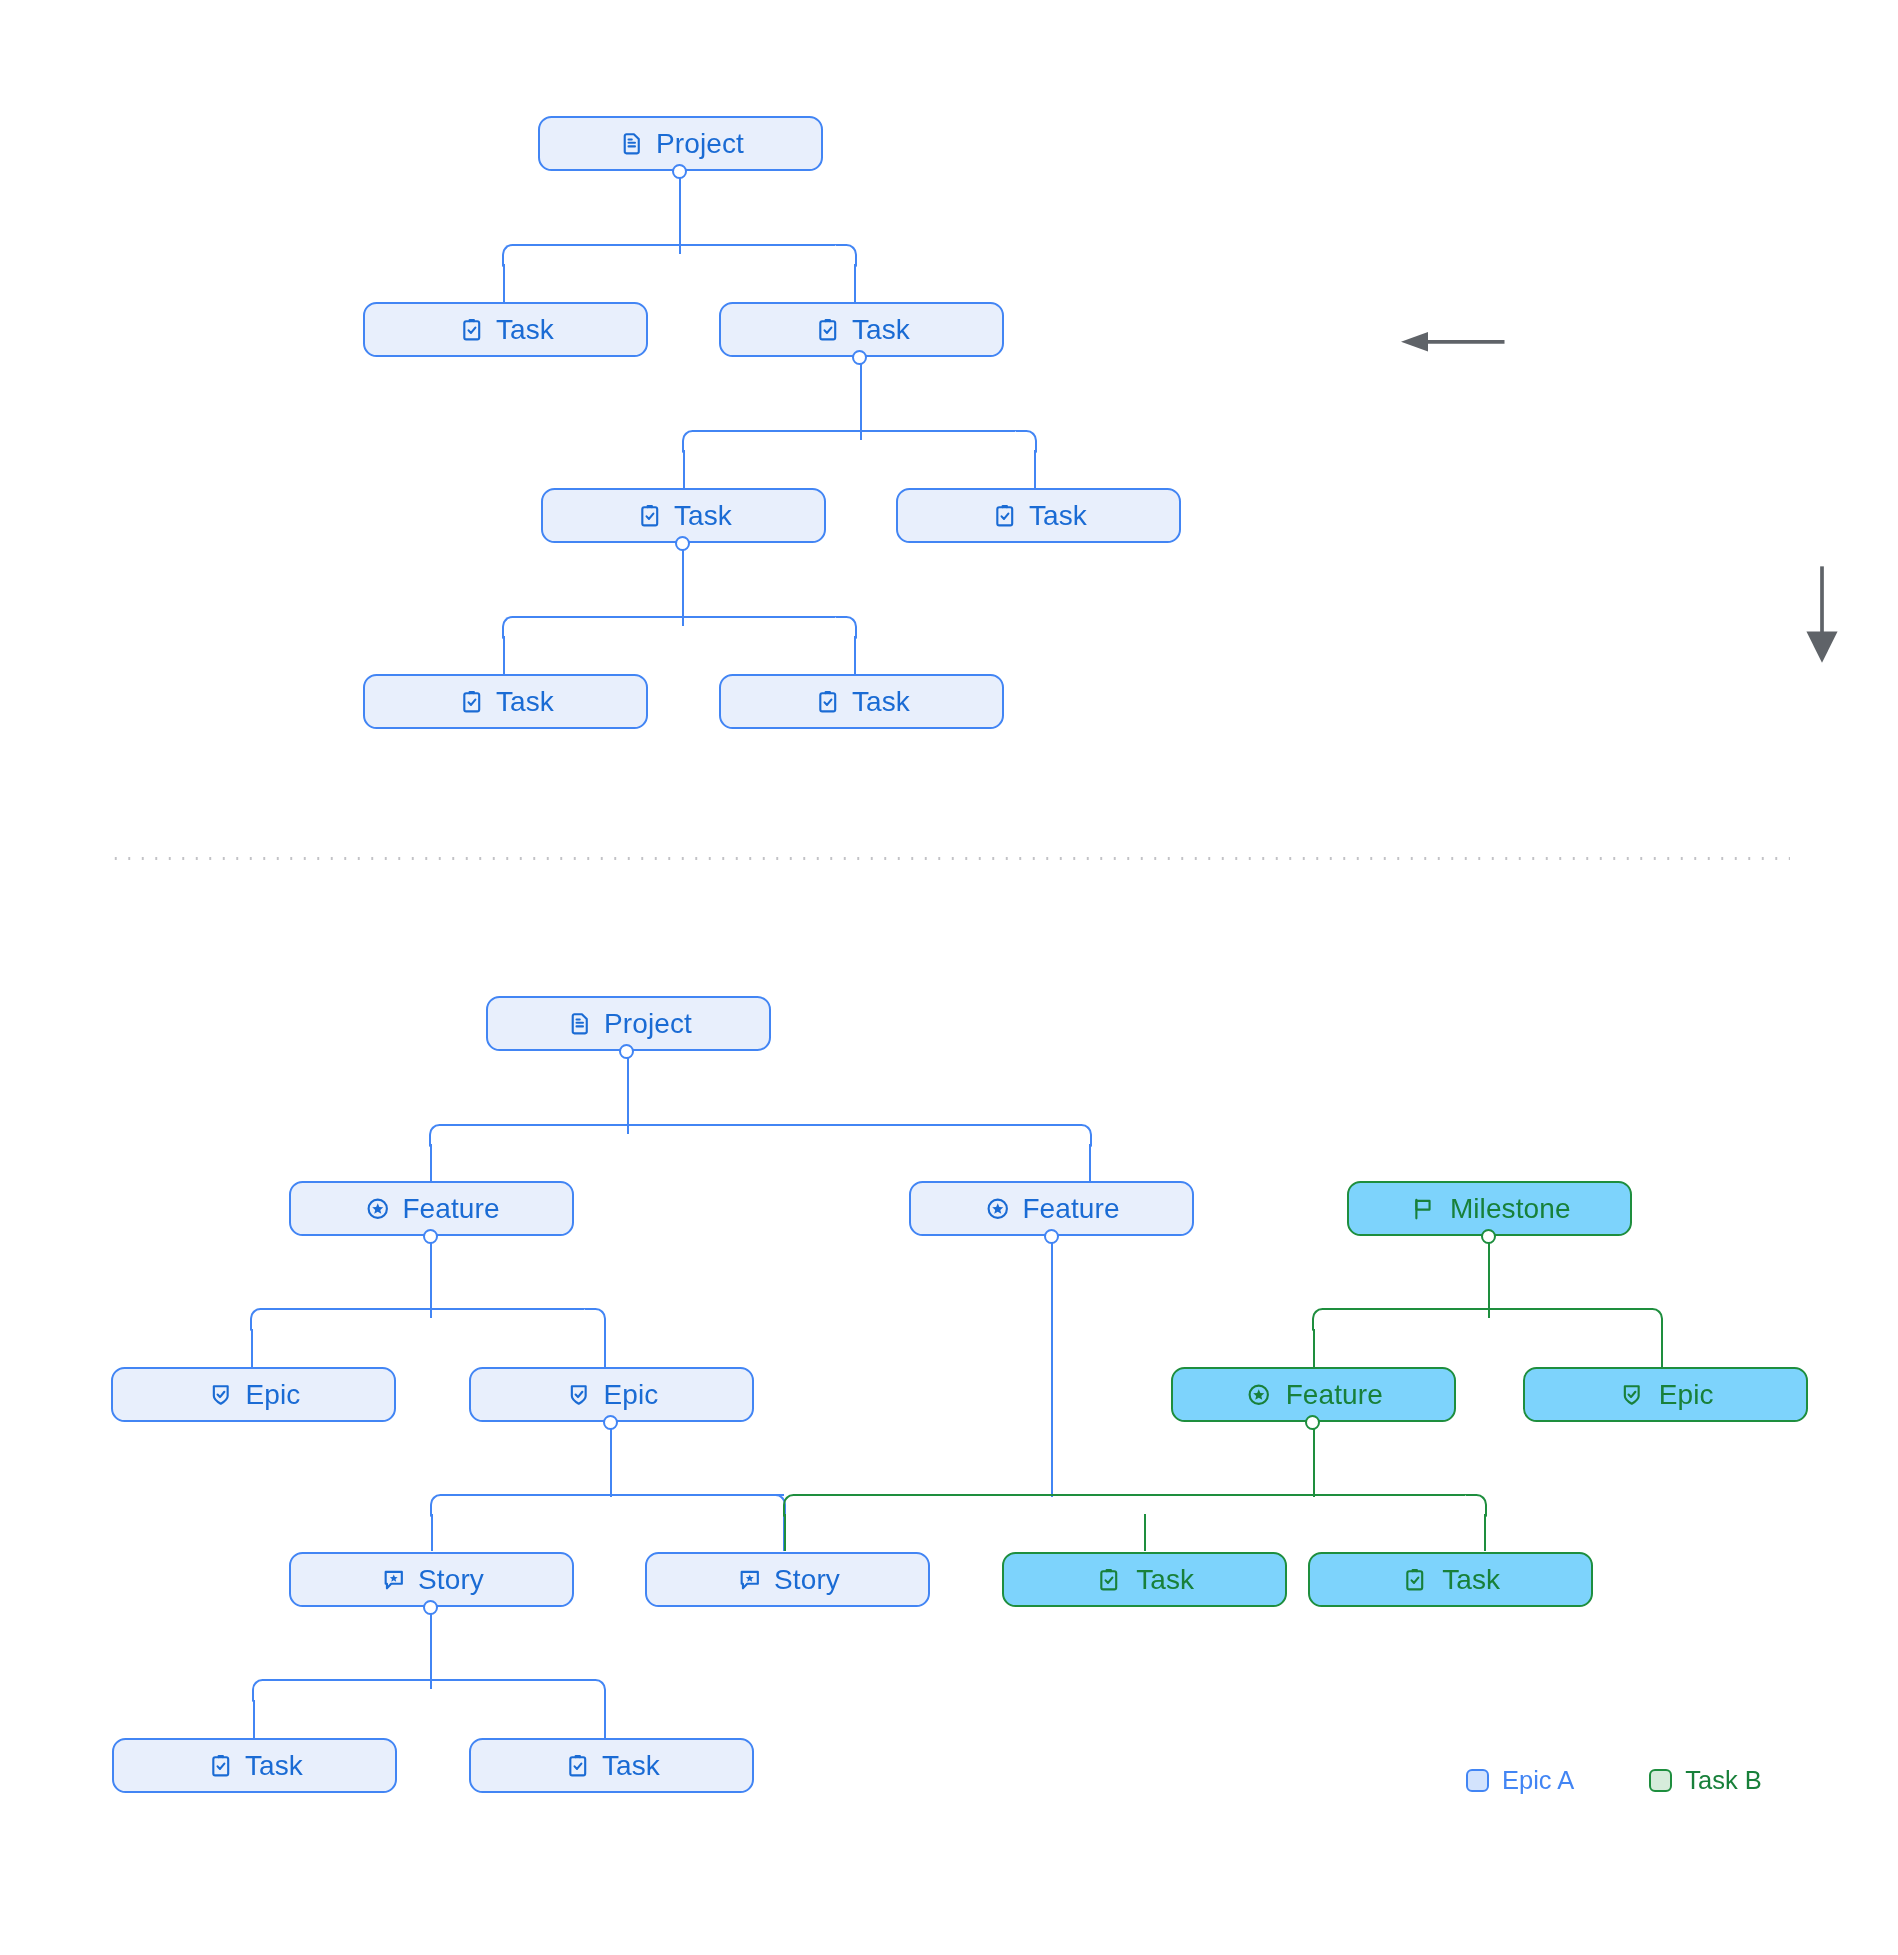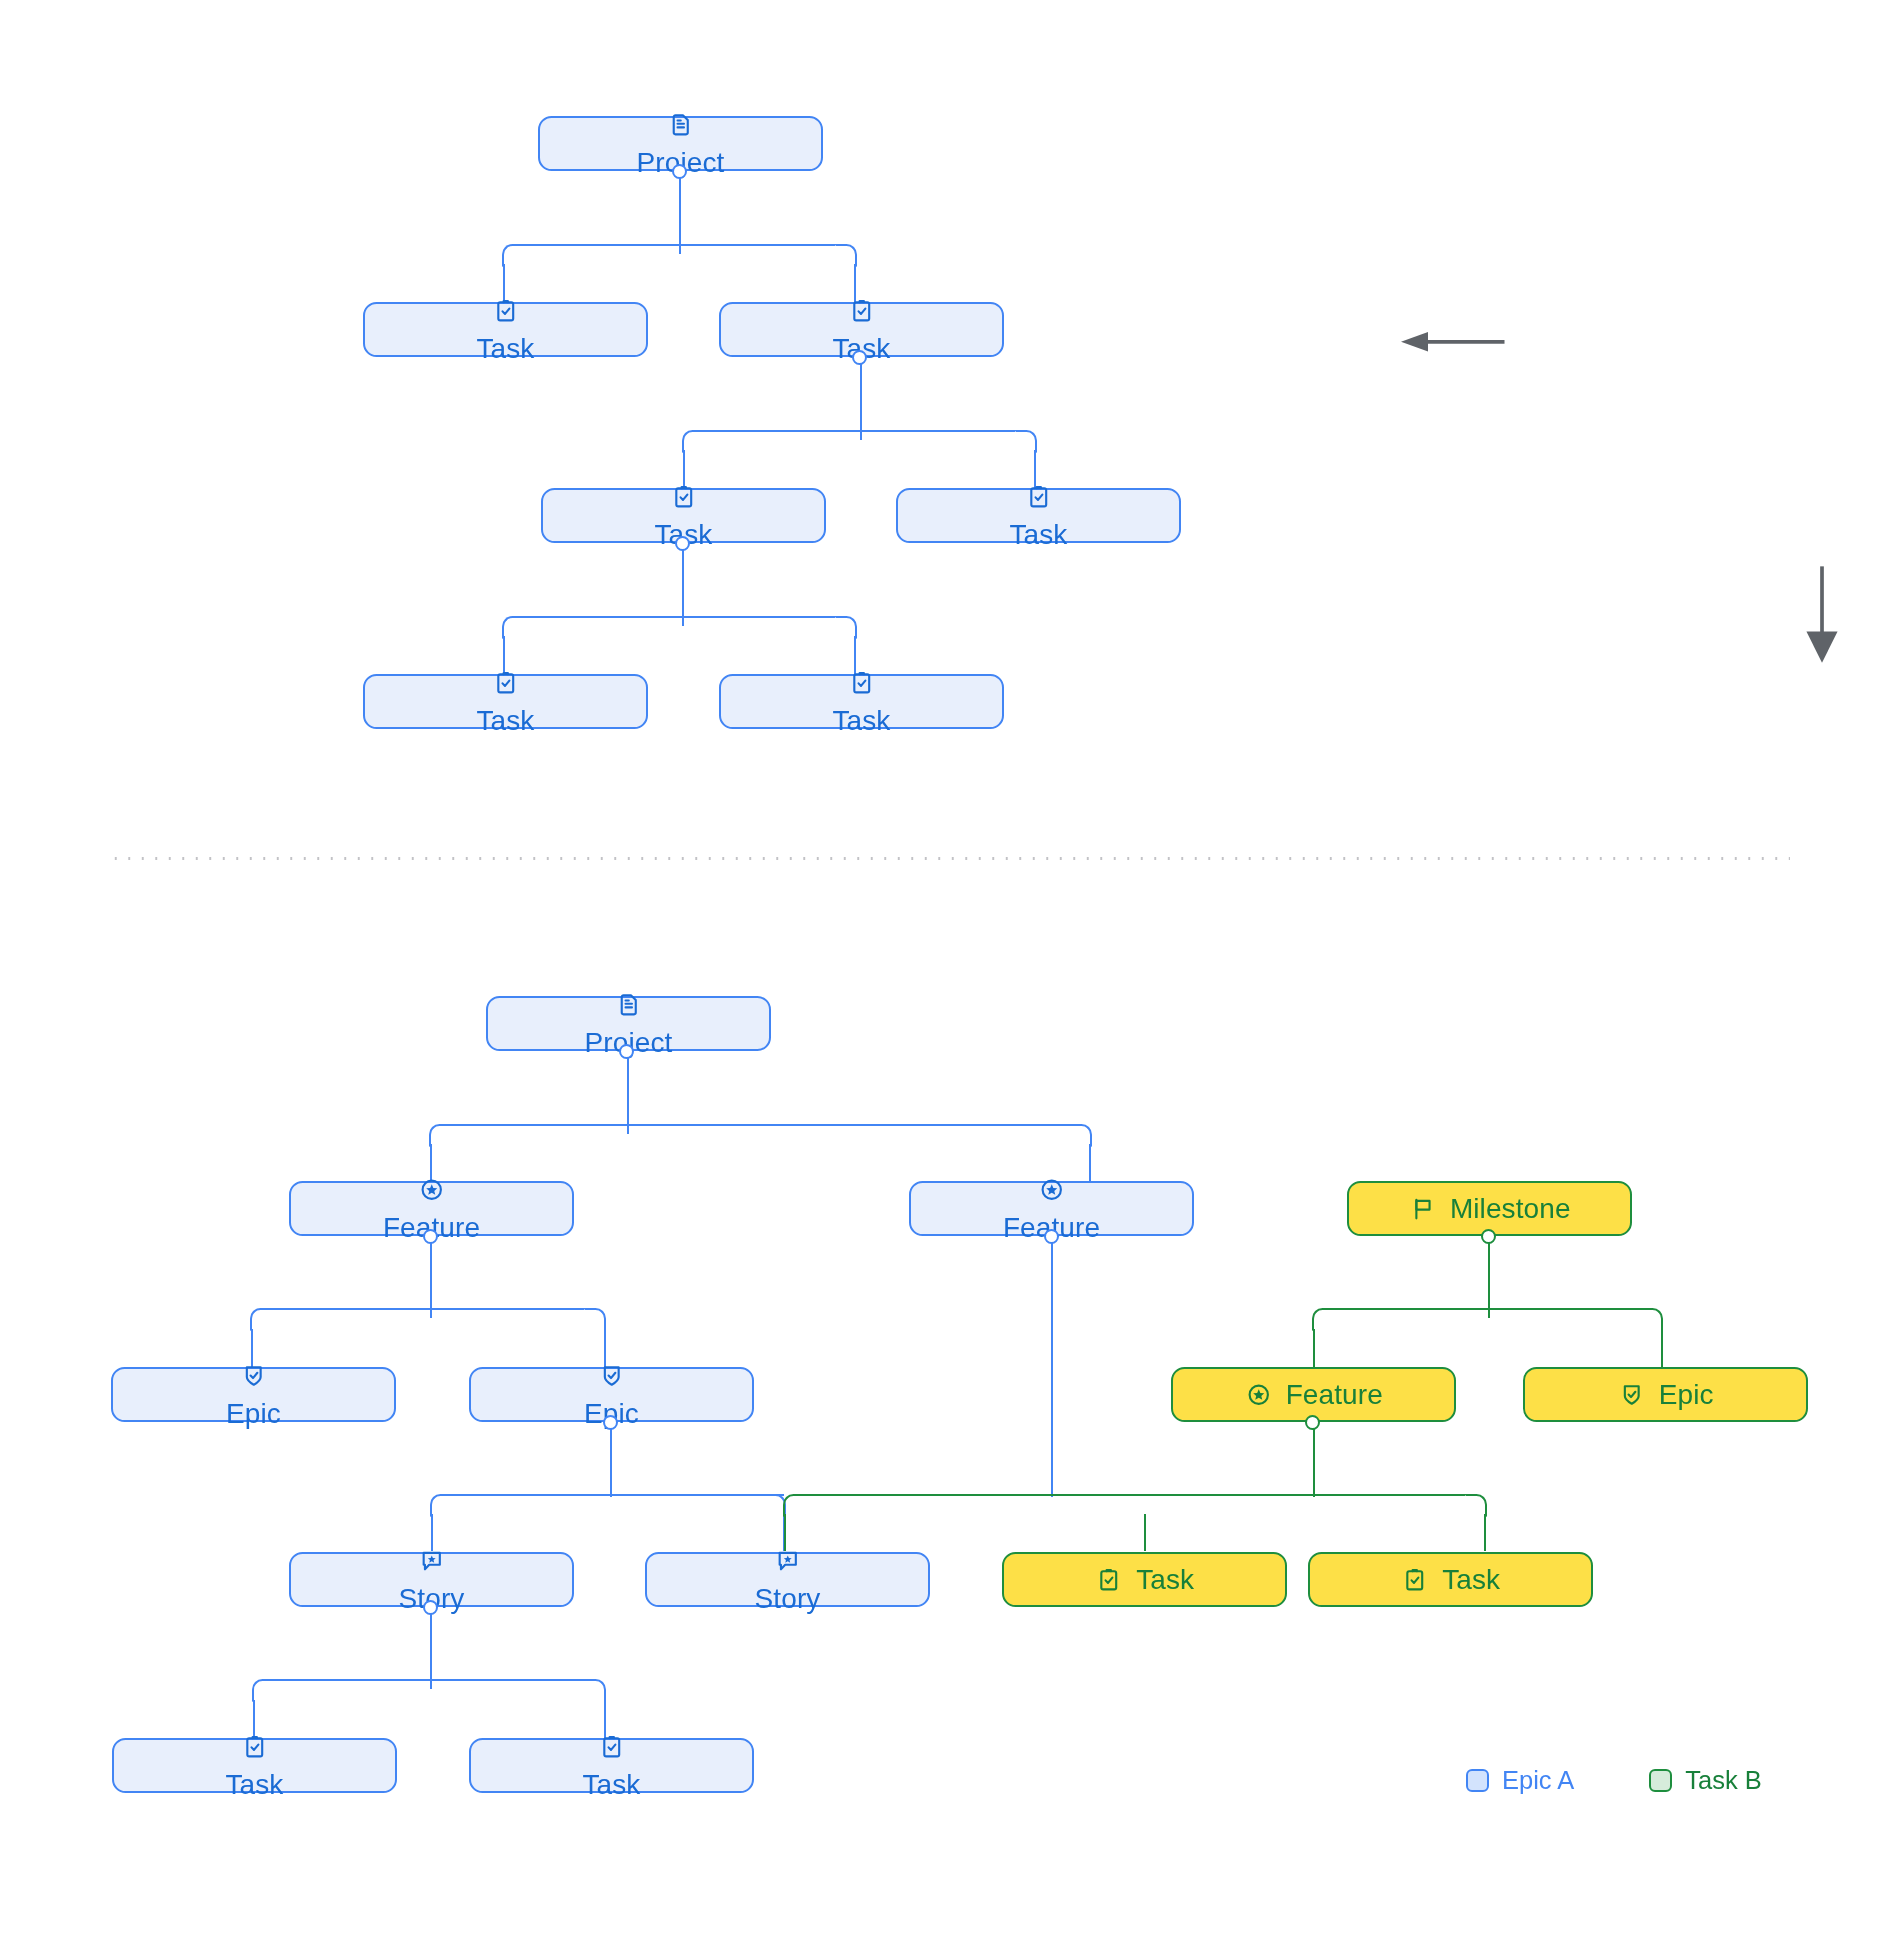--- a/index.html
+++ b/index.html
@@ -21,24 +21,23 @@
     font-size:28px;
     font-weight:400;
     letter-spacing:0.1px;
     white-space:nowrap;
     z-index:5;
   }
   .node.blue{
     background:#e8effc;
     border-color:#4285f4;
     color:#1a6bd4;
-    flex-direction:column;
   }
   .node.green{
-    background:#fde047;
+    background:#7dd3fc;
     border-color:#1e8e3e;
     color:#18803a;
     gap:13px;
   }
   .node .ico{
     display:inline-flex;align-items:center;justify-content:center;
     width:28.5px;height:28.5px;flex:0 0 auto;
   }
   .node .ico svg{display:block;}
   .node .lbl{line-height:1;display:inline-block;}

